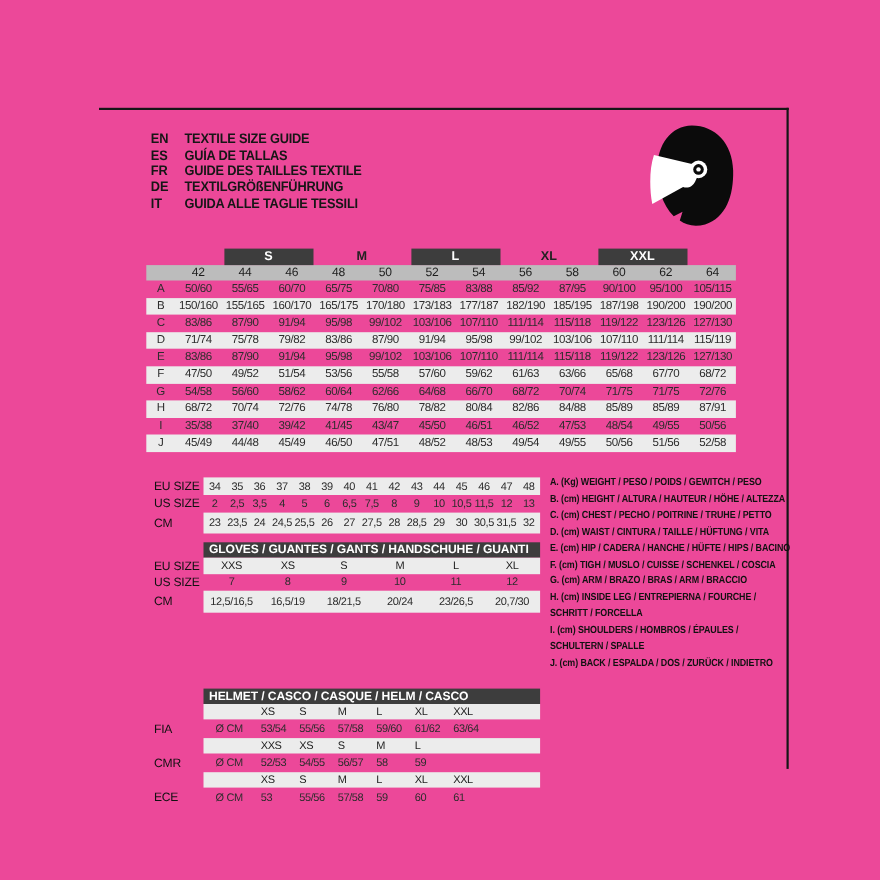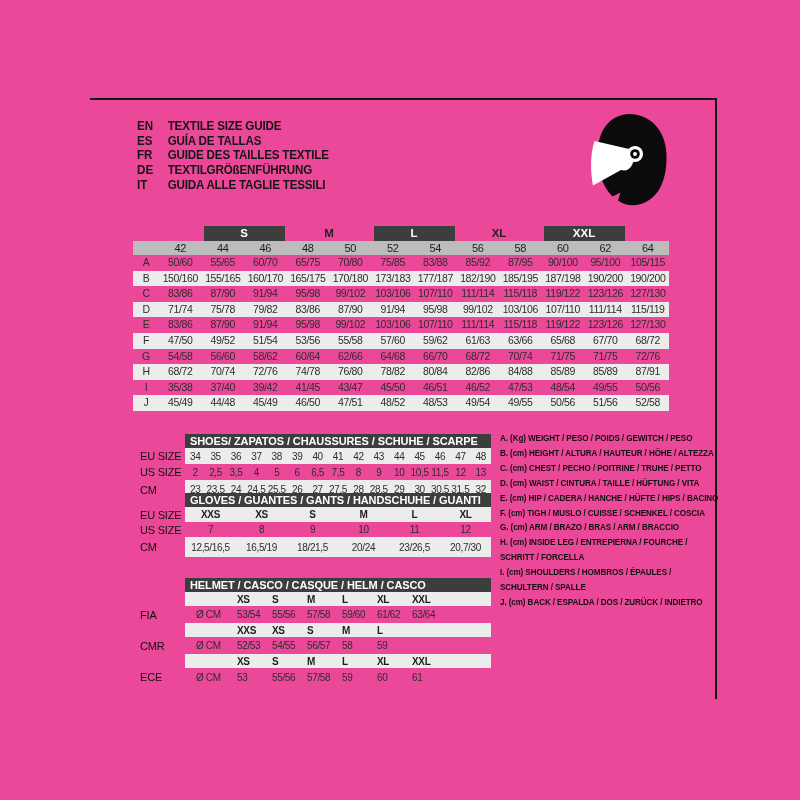--- a/index.html
+++ b/index.html
@@ -29,21 +29,21 @@
   .sub{position:absolute;left:133px;width:358px;}
   #shoes{top:434px;} #gloves{top:493px;} #helmetT{top:578px;}
   .srow{display:grid;grid-template-columns:52px 306px;}
   .slabel{font-weight:normal;font-size:11px;color:#111;display:flex;align-items:center;
           padding-left:7px;letter-spacing:-.2px;white-space:nowrap;}
   .sbar{background:#3d3d3d;color:#fff;font-weight:bold;font-size:11px;display:flex;align-items:center;
         padding-left:5px;letter-spacing:-.1px;white-space:nowrap;}
   .svals{display:grid;}
   .svals span{font-size:10px;display:flex;align-items:center;justify-content:center;color:#2d2d2d;
               letter-spacing:-.35px;white-space:nowrap;}
-  .svals.strong span{font-weight:bold;color:#1d1d1d;}
+  .svals.strong span{font-weight:normal;color:#1d1d1d;}
   .g15{grid-template-columns:repeat(15,1fr);}
   .g6{grid-template-columns:repeat(6,1fr);}
   .g7h{grid-template-columns:41px repeat(6,35px) 1fr;}
   .g7h span{justify-content:flex-start;padding-left:11px;}
   
   .legend{position:absolute;left:500px;top:431px;width:252px;transform:scaleX(.87);transform-origin:left top;}
   .legend-item{font-size:9.3px;font-weight:bold;line-height:14.9px;color:#111;letter-spacing:-.1px;}
 </style>
 </head>
 <body>
@@ -253,24 +253,20 @@
         <span>48/53</span>
         <span>49/54</span>
         <span>49/55</span>
         <span>50/56</span>
         <span>51/56</span>
         <span>52/58</span>
       </div>
     </div>
 
   <div class="sub" id="shoes">
-      <div class="srow" style="height: 14px;">
-        <div class="slabel"></div>
-        <div class="sbar">SHOES/ ZAPATOS / CHAUSSURES / SCHUHE / SCARPE</div>
-      </div>
       <div class="srow" style="height: 16px;">
         <div class="slabel">EU SIZE</div>
         <div class="svals g15 shaded">
           <span>34</span>
           <span>35</span>
           <span>36</span>
           <span>37</span>
           <span>38</span>
           <span>39</span>
           <span>40</span>
@@ -358,21 +354,21 @@
           <span>12,5/16,5</span>
           <span>16,5/19</span>
           <span>18/21,5</span>
           <span>20/24</span>
           <span>23/26,5</span>
           <span>20,7/30</span>
         </div>
       </div>
     </div>
   <div class="sub" id="helmetT">
-      <div class="srow" style="height: 14px;">
+      <div class="srow" style="height: 14px; margin-top: 48px;">
         <div class="slabel"></div>
         <div class="sbar">HELMET / CASCO / CASQUE / HELM / CASCO</div>
       </div>
       <div class="srow" style="height: 14px;">
         <div class="slabel"></div>
         <div class="svals g7h shaded strong">
           <span></span>
           <span>XS</span>
           <span>S</span>
           <span>M</span>

